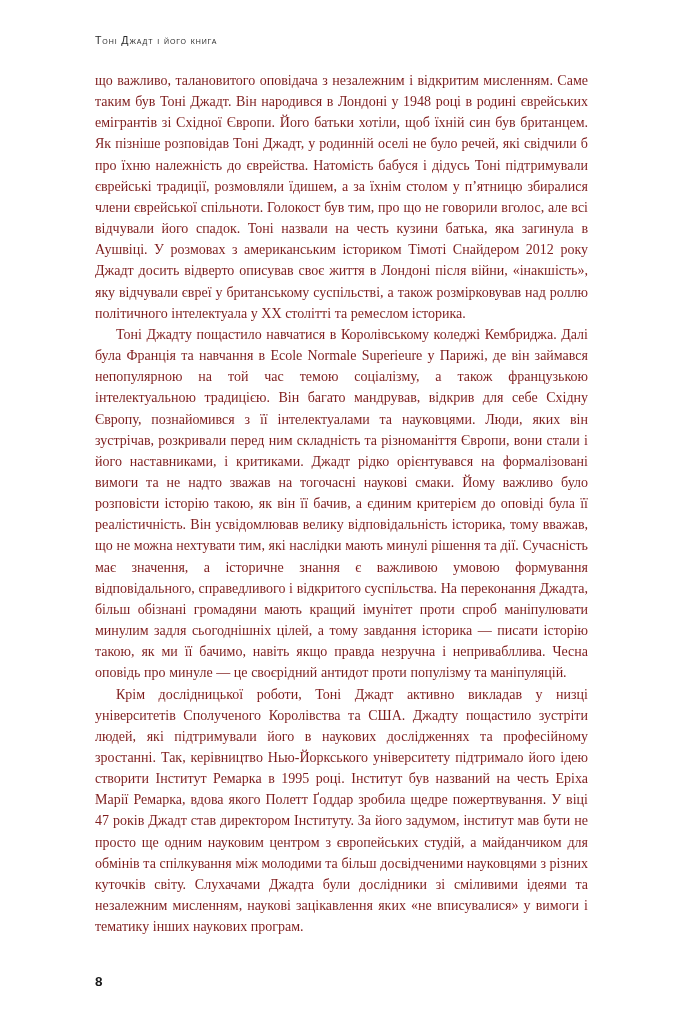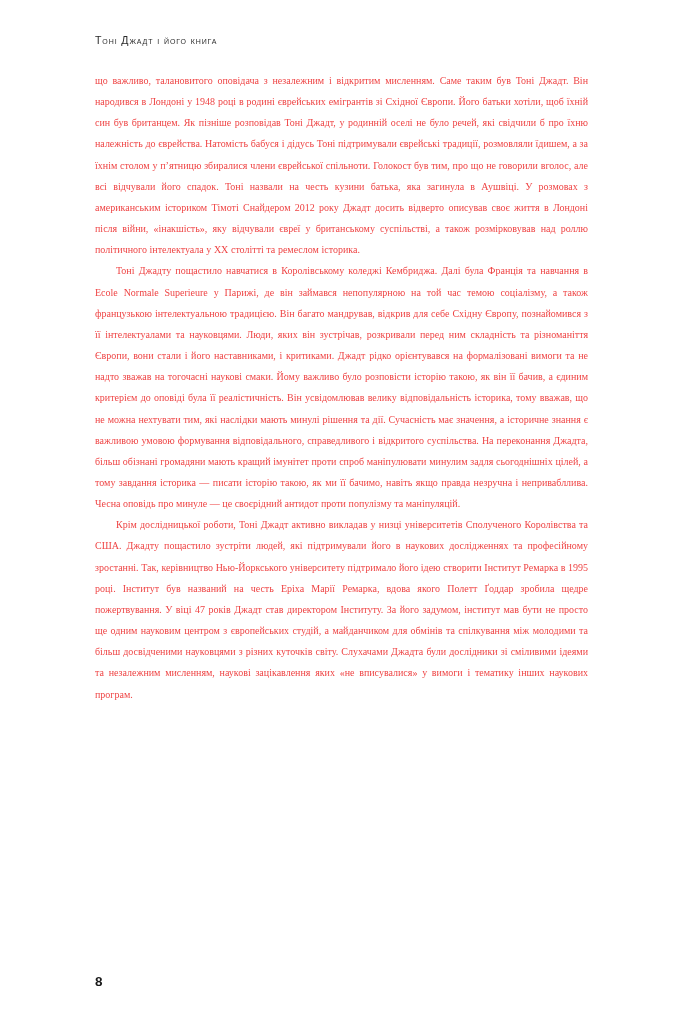--- a/index.html
+++ b/index.html
@@ -39,28 +39,28 @@
   
   .text-block {
     position: absolute;
     left: 95px;
     top: 58px;
     width: 493px;
   }
 
   .para {
     margin: 0;
-    font-size: 10px;
+    font-size: 14px;
     line-height: 21.15px;
     text-align: justify;
     text-justify: inter-word;
     text-indent: 21px;
     hyphens: manual;
     word-spacing: 0.1px;
-    color: #ef4444;
+    color: #7f1d1d;
   }
 
   .para.first {
     text-indent: 0;
   }
 
   
   .folio {
     position: absolute;
     left: 95px;

